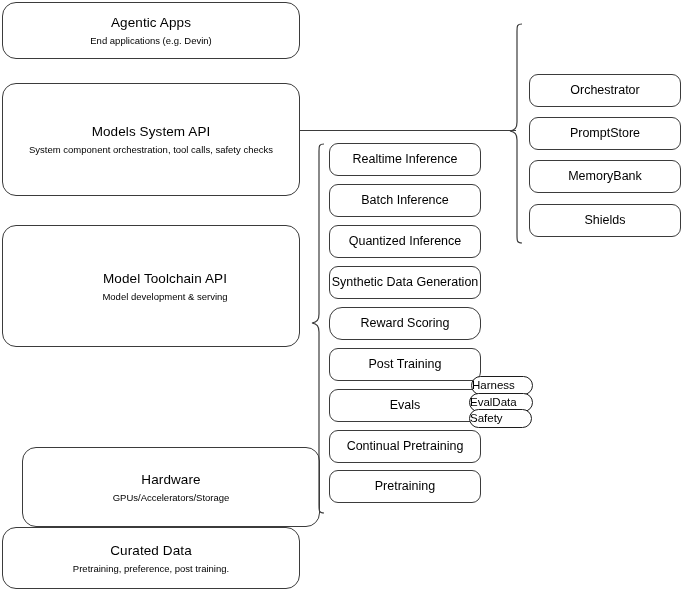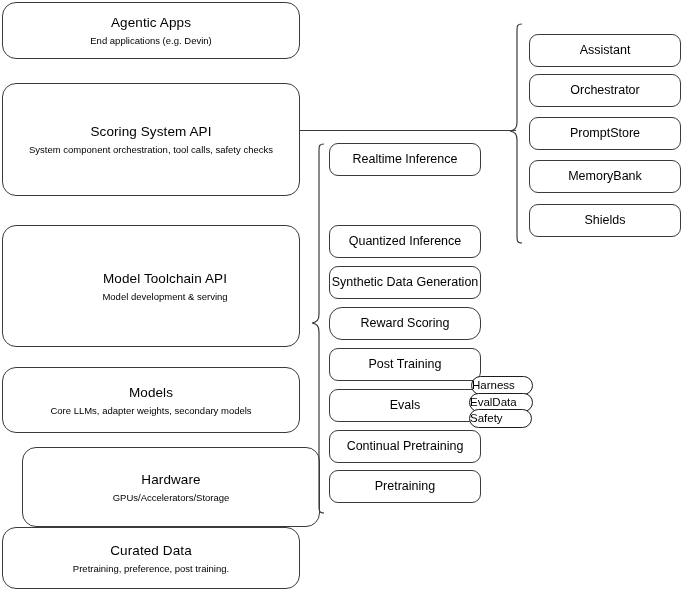--- a/index.html
+++ b/index.html
@@ -96,33 +96,29 @@
 <body>
 
 <div id="canvas">
 
   <div class="box layer" style="top:2px; height:57px;">
     <div class="title">Agentic Apps</div>
     <div class="subtitle">End applications (e.g. Devin)</div>
   </div>
 
   <div class="box layer" style="top:83px; height:113px;">
-    <div class="title">Scoring System API</div>
+    <div class="title">Models System API</div>
     <div class="subtitle">System component orchestration, tool calls, safety checks</div>
   </div>
 
   <div class="box layer" style="top:225px; height:122px;padding-left:28px;">
     <div class="title">Model Toolchain API</div>
     <div class="subtitle">Model development &amp; serving</div>
   </div>
 
-  <div class="box layer" style="top:367px; height:66px;">
-    <div class="title">Models</div>
-    <div class="subtitle">Core LLMs, adapter weights, secondary models</div>
-  </div>
 
   <div class="box layer" style="top:447px; height:80px;margin-left:20px;">
     <div class="title">Hardware</div>
     <div class="subtitle">GPUs/Accelerators/Storage</div>
   </div>
 
   <div class="box layer" style="top:527px; height:62px;">
     <div class="title">Curated Data</div>
     <div class="subtitle">Pretraining, preference, post training.</div>
   </div>
@@ -132,20 +128,23 @@
   <svg class="brace" style="left:508px; top:22px; width:16px; height:224px;" viewBox="0 0 16 224">
     <path d="M14,2 C9,2 9,4 9,9 L9,100 C9,106 7,108 2,109 C7,110 9,112 9,118 L9,213 C9,219 9,221 14,221"></path>
   </svg>
 
   <svg class="brace" style="left:310px; top:142px; width:16px; height:374px;" viewBox="0 0 16 374">
     <path d="M14,2 C9,2 9,4 9,9 L9,172 C9,178 7,180 2,181 C7,182 9,184 9,190 L9,363 C9,369 9,371 14,371"></path>
   </svg>
 
   <div class="box node mid-node" style="top:143px;">
     <span>Realtime Inference</span>
+  </div>
+  <div class="box node mid-node" style="top:184px;">
+    <span>Batch Inference</span>
   </div>
   <div class="box node mid-node" style="top:225px;">
     <span>Quantized Inference</span>
   </div>
   <div class="box node mid-node" style="top:266px;">
     <span>Synthetic Data Generation</span>
   </div>
   <div class="box node mid-node" style="top:307px;border-radius:13px;">
     <span>Reward Scoring</span>
   </div>
@@ -165,23 +164,20 @@
   <div class="tag" style="left:471px; top:376px; width:62px;">
     <span>Harness</span>
   </div>
   <div class="tag" style="left:469px; top:393px; width:64px;">
     <span>EvalData</span>
   </div>
   <div class="tag" style="left:469px; top:409px; width:63px;">
     <span>Safety</span>
   </div>
 
-  <div class="box node right-node" style="top:34px;">
-    <span>Assistant</span>
-  </div>
   <div class="box node right-node" style="top:74px;">
     <span>Orchestrator</span>
   </div>
   <div class="box node right-node" style="top:117px;">
     <span>PromptStore</span>
   </div>
   <div class="box node right-node" style="top:160px;">
     <span>MemoryBank</span>
   </div>
   <div class="box node right-node" style="top:204px;">

